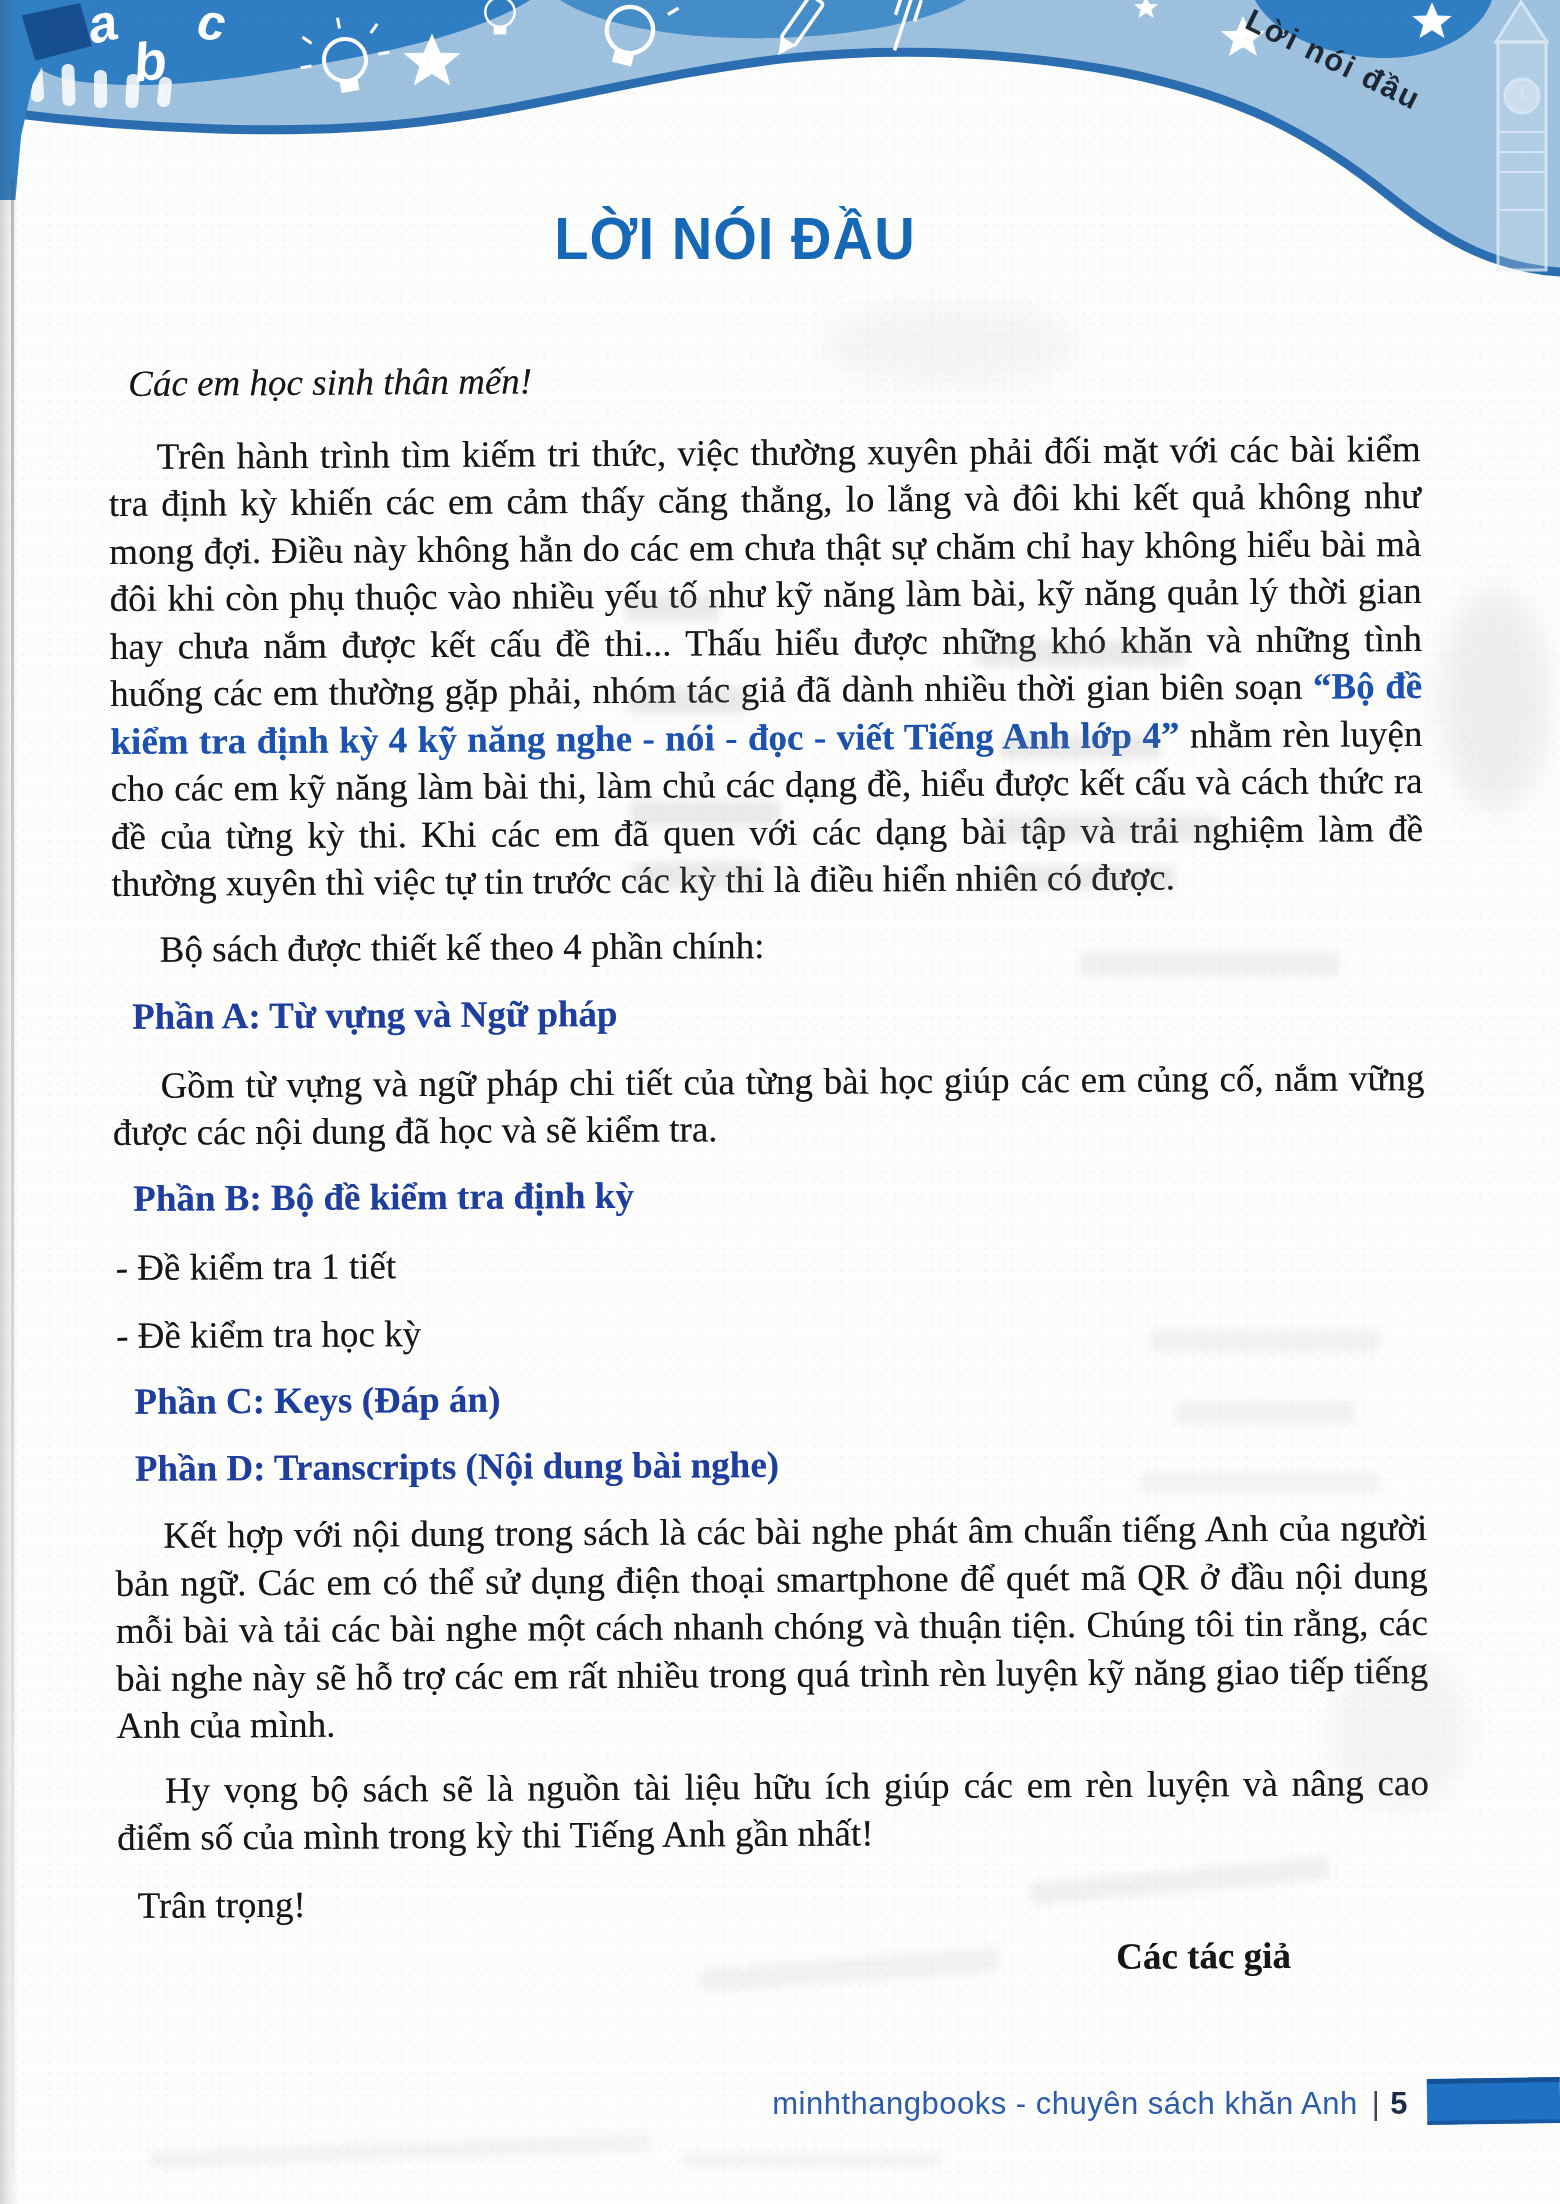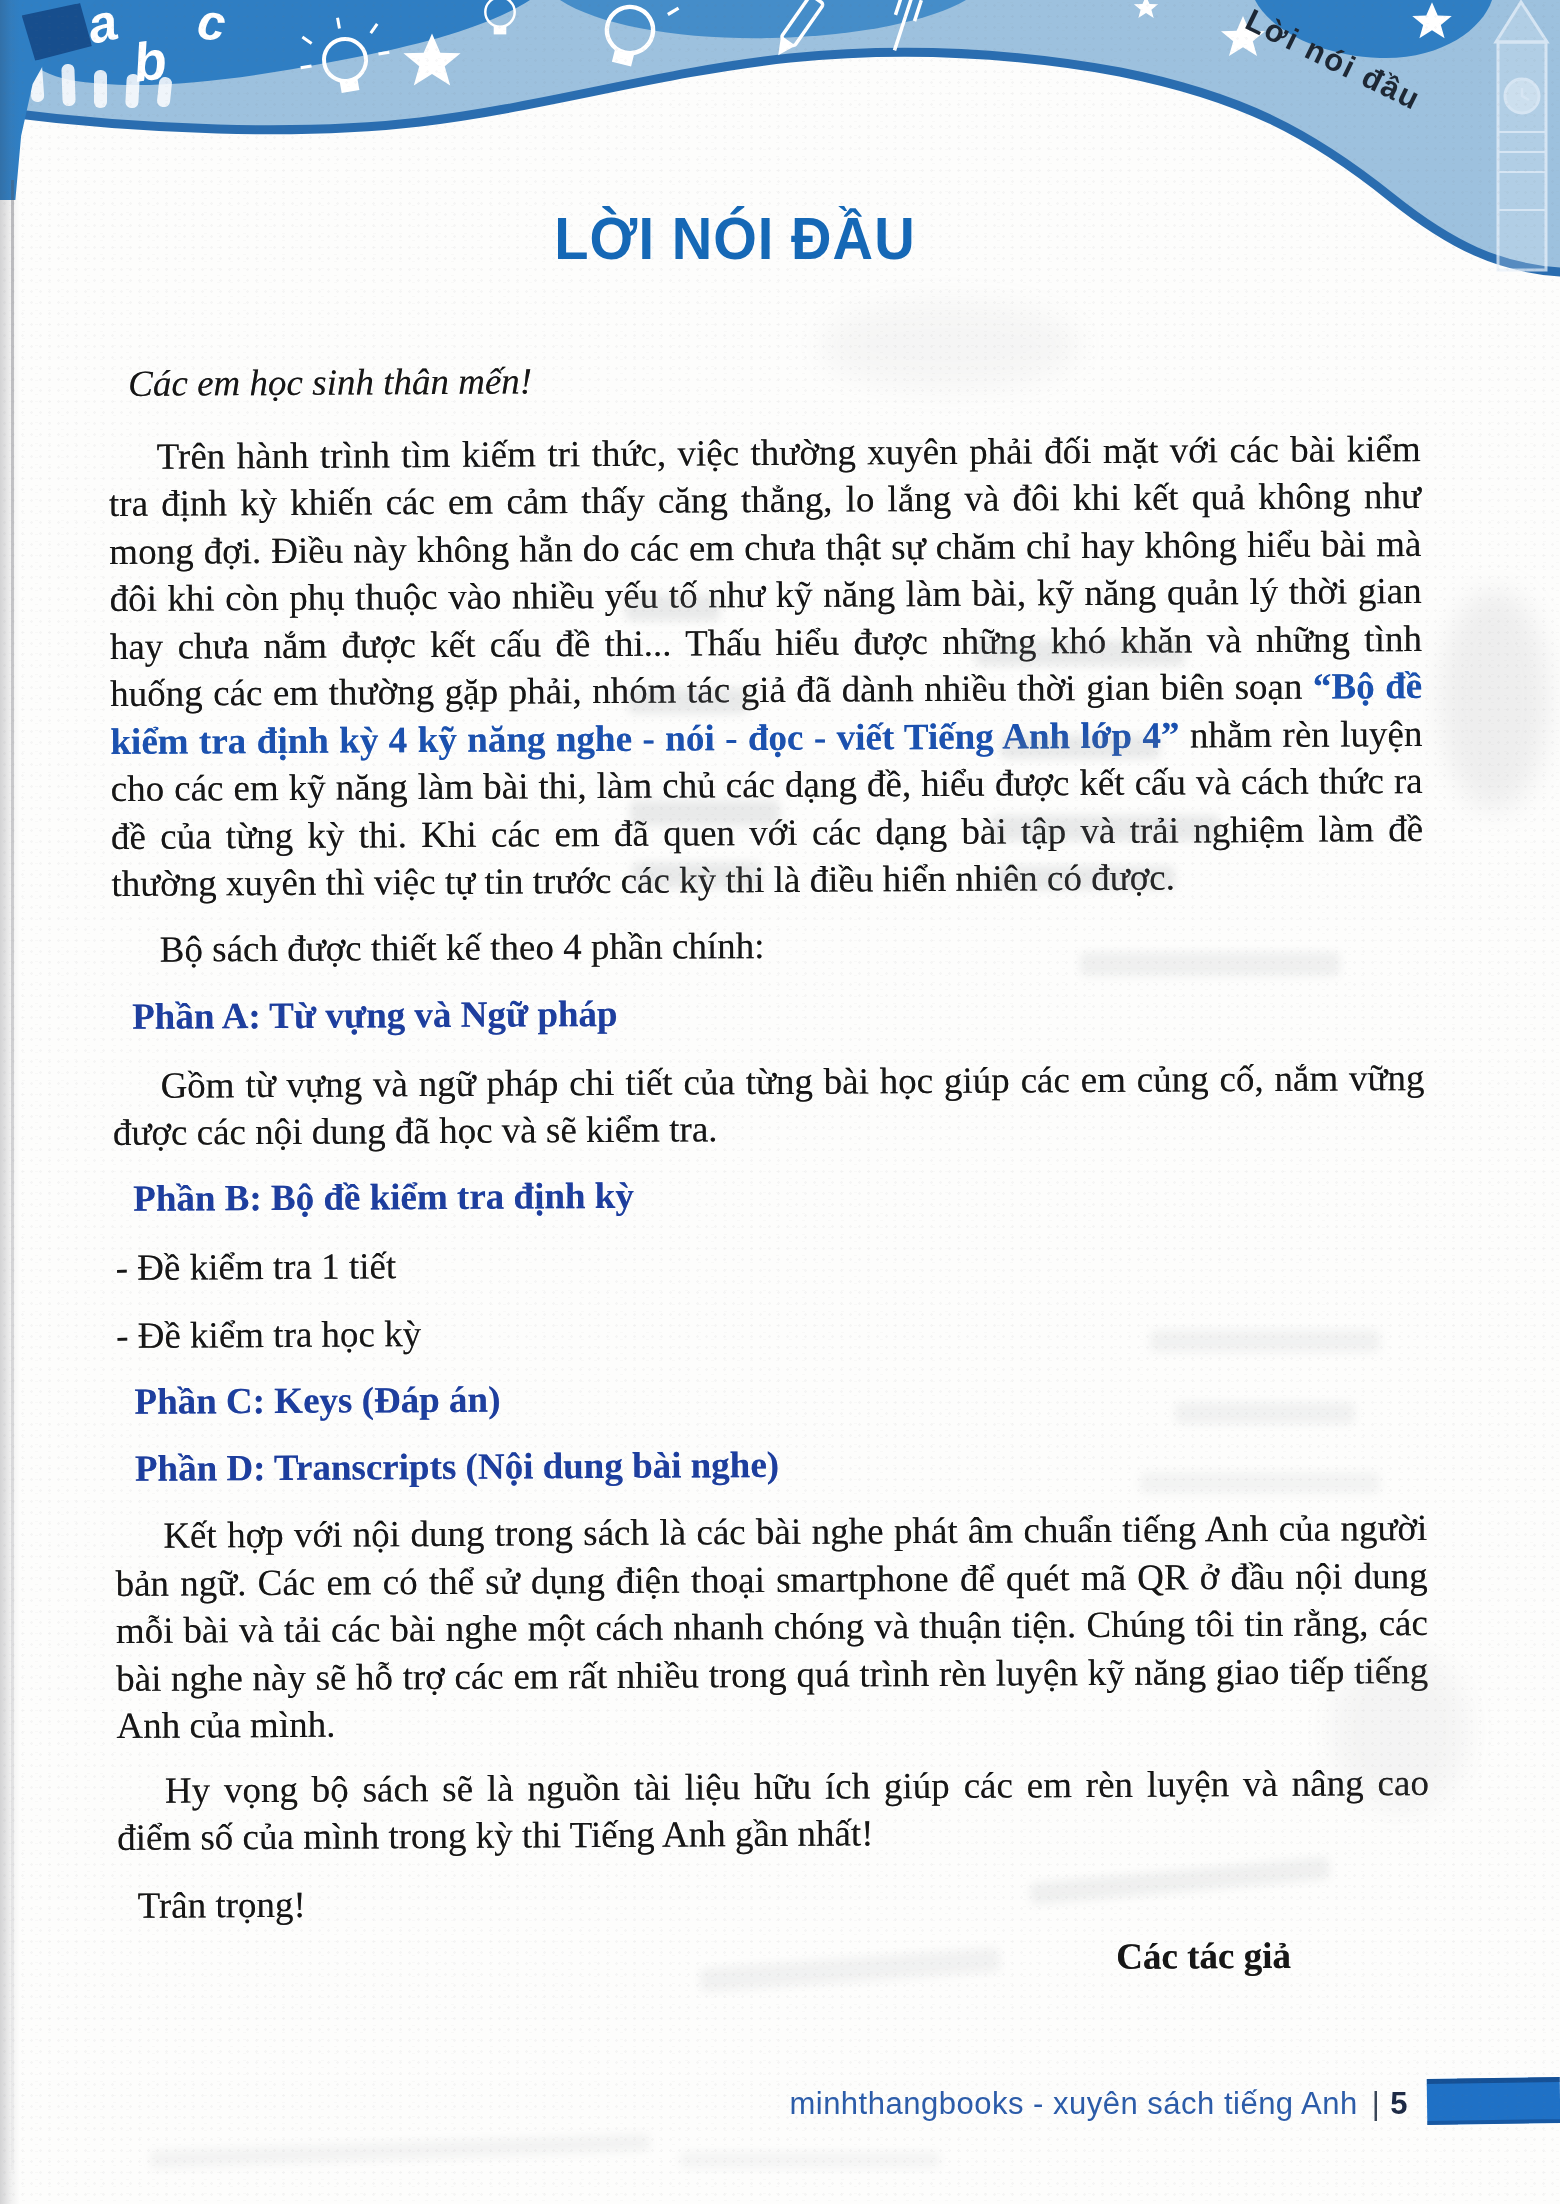--- a/index.html
+++ b/index.html
@@ -229,18 +229,18 @@
   <div class="ghost" style="left:1140px;top:1472px;width:240px;height:22px;opacity:.5;"></div>
   <div class="ghost" style="left:1030px;top:1870px;width:300px;height:22px;transform:rotate(-5deg);opacity:.7;"></div>
   <div class="ghost" style="left:700px;top:1958px;width:300px;height:24px;transform:rotate(-4deg);opacity:.6;"></div>
   <div class="ghost" style="left:150px;top:2142px;width:500px;height:18px;transform:rotate(-2deg);opacity:.5;"></div>
   <div class="ghost" style="left:680px;top:2152px;width:260px;height:16px;opacity:.45;"></div>
   <div class="smudge" style="left:1440px;top:590px;width:110px;height:220px;"></div>
   <div class="smudge" style="left:1330px;top:1650px;width:140px;height:160px;opacity:.6;"></div>
   <div class="smudge" style="left:820px;top:300px;width:260px;height:90px;opacity:.5;"></div>
 
   <div class="footer">
-    <span>minhthangbooks - xuyên sách tiếng Anh</span><span class="sep">|</span><span class="pagenum">5</span>
+    <span>minhthangbooks - chuyên sách khăn Anh</span><span class="sep">|</span><span class="pagenum">5</span>
   </div>
   <div class="footer-box"></div>
 
   <div class="noise"></div>
 </div>
 
 </body></html>

